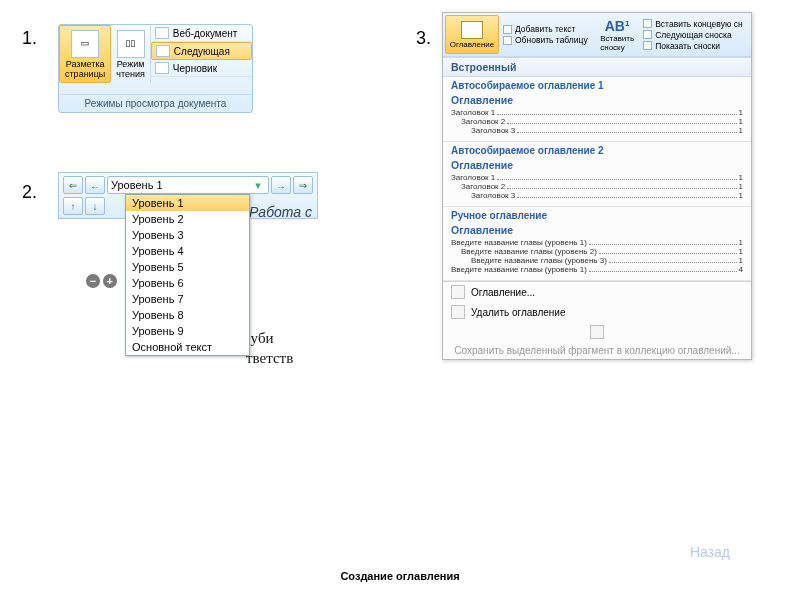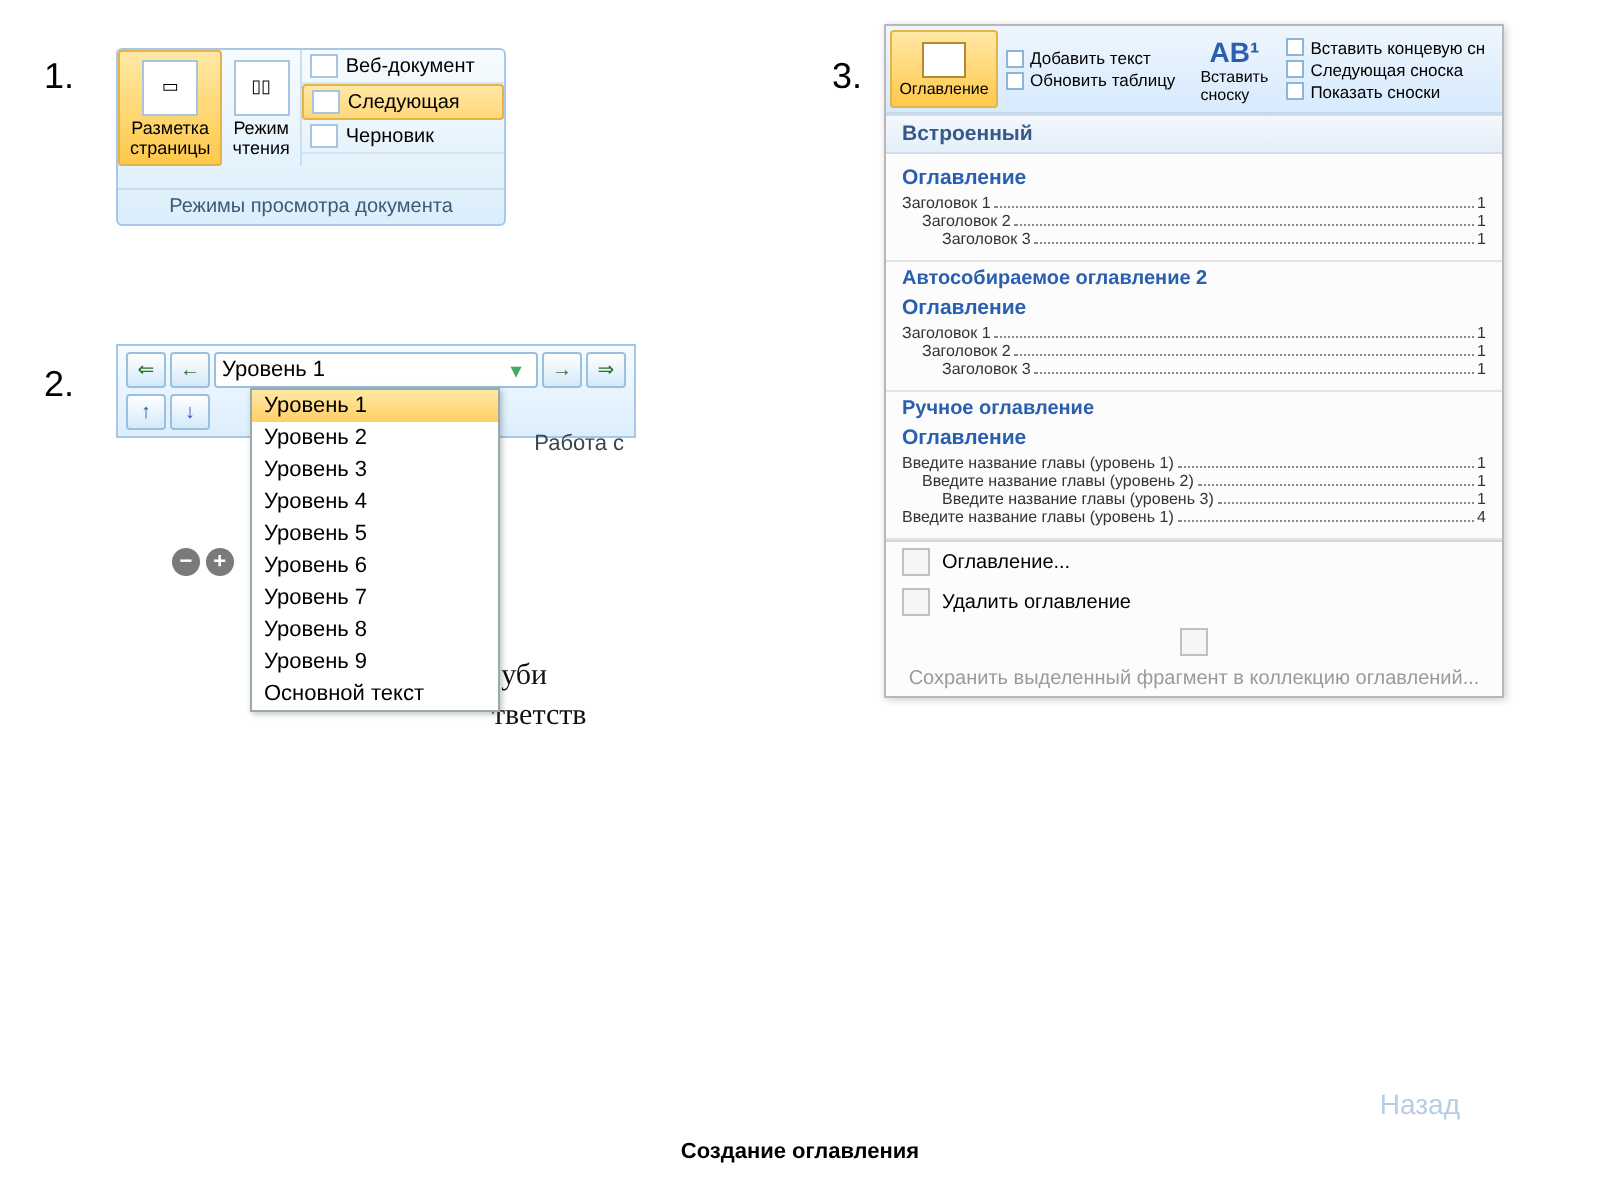--- a/index.html
+++ b/index.html
@@ -63,21 +63,21 @@
     border:1px solid #9ac0df; border-radius:2px; display:flex;align-items:center;justify-content:center;
     font-size:10px; color:#2b6f2b; cursor:pointer;
   }
   .arrbtn.blue { color:#2a5fb0; }
   .lvl-combo {
     flex:1; height:18px; background:#fff; border:1px solid #9ac0df; border-radius:2px;
     display:flex; align-items:center; justify-content:space-between; padding:0 3px; font-size:11px; cursor:pointer;
   }
   .lvl-combo .dd { width:14px; text-align:center; color:#4a6; }
   .p2-row2 { display:flex; gap:2px; margin-top:3px; }
-  .p2-right-label { position:absolute; right:6px; top:44px; font-size:11px; color:#345; }
+  .p2-right-label { position:absolute; right:6px; top:32px; font-size:14px; color:#345;font-style:italic; }
   .dropdown {
     position:absolute; left:67px; top:22px; width:125px;
     background:#fff; border:1px solid #9aa; box-shadow:1px 1px 3px rgba(0,0,0,.25);
     z-index:5;
   }
   .dropdown .opt { padding:2px 6px; font-size:11px; cursor:pointer; }
   .dropdown .opt.hover { background: linear-gradient(#ffe8a6,#ffd064); }
   .docbits { position:absolute; left:28px; top:98px; font-size:10px; color:#333; }
   .circle { width:14px;height:14px;border-radius:50%;background:#7a7a7a;color:#fff;display:inline-flex;align-items:center;justify-content:center;font-size:11px;font-weight:bold;margin:4px 0;}
   .snip { position:absolute; left:162px; font-family: "Times New Roman", serif; font-size:15px; color:#111; }
@@ -233,20 +233,21 @@
         </div>
       <div class="ln">
           <span class="mi"></span>
           <span>Показать сноски</span>
         </div>
     </div>
   </div>
   <div class="p3-sect-hd">Встроенный</div>
   <div id="toc-items">
       <div class="p3-item">
+        <div style="color: rgb(42, 95, 176); font-size: 10px; font-weight: bold;">Автособираемое оглавление 1</div>
         <div class="ttl">Оглавление</div>
         <div class="hline">
           <span class="lab">Заголовок 1</span>
           <span class="dots"></span>
           <span class="pg">1</span>
         </div>
         <div class="hline ind1">
           <span class="lab">Заголовок 2</span>
           <span class="dots"></span>
           <span class="pg">1</span>

